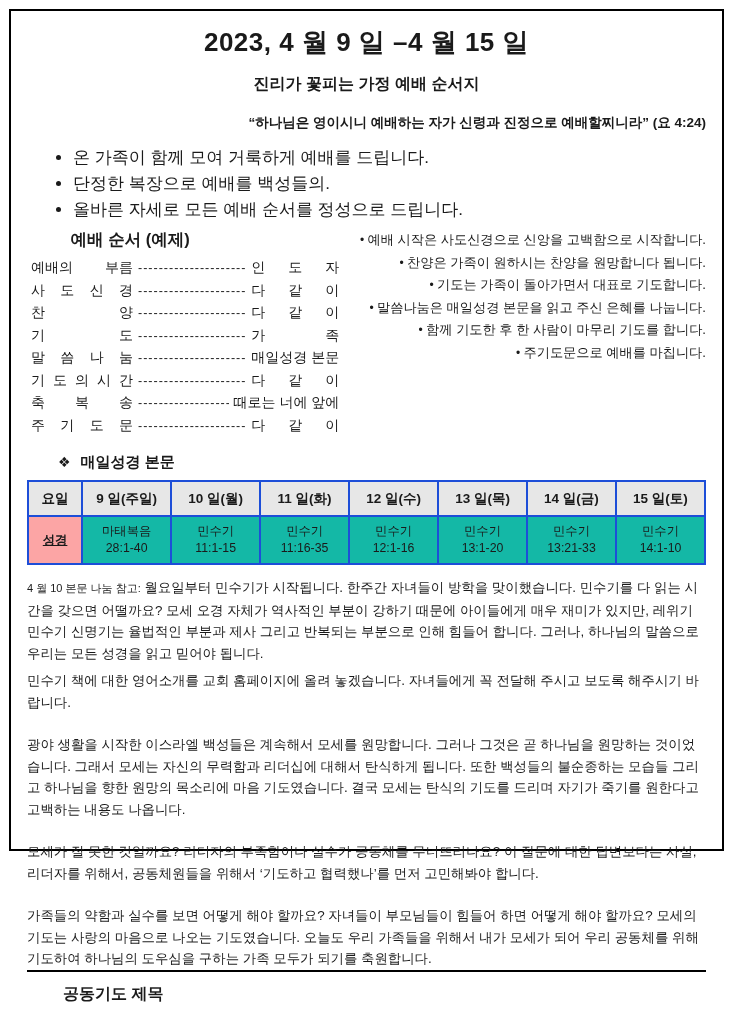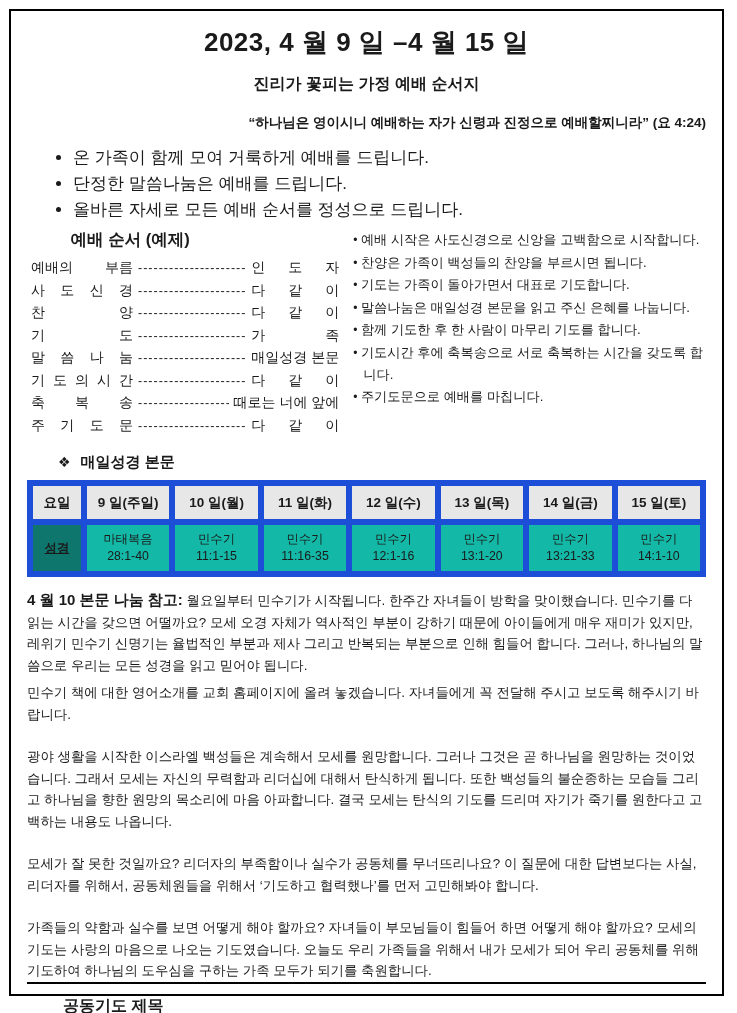--- a/index.html
+++ b/index.html
@@ -2,21 +2,21 @@
 <html><head>
 <meta charset="utf-8">
 <style>
   html,body{margin:0;padding:0;background:#fff;}
   body{
     width:737px;height:1013px;position:relative;
     font-family:"Liberation Sans","DejaVu Sans",sans-serif;
     color:#1a1a1a;-webkit-font-smoothing:antialiased;
   }
   .page{
-    position:absolute;left:9px;top:9px;width:715px;height:987px;
+    position:absolute;left:9px;top:9px;width:715px;height:842px;
     border:2px solid #000;box-sizing:border-box;
     padding:6px 16px 0 16px;
     display:flex;flex-direction:column;background:#fff;
   }
   
   .title{font-size:26px;font-weight:bold;text-align:center;margin:8px 0 0;letter-spacing:.5px;}
   .subtitle{font-size:16px;font-weight:bold;text-align:center;margin:14px 0 0;}
   .verse{font-size:13.5px;font-weight:bold;text-align:right;margin:19px 0 0;}
   ul.top-notes{margin:13px 0 0 28px;padding:0 0 0 18px;}
   ul.top-notes li{font-size:17px;line-height:26px;list-style:disc;}
@@ -24,59 +24,59 @@
   .columns{display:flex;margin-top:6px;}
   .col-left{width:46%;padding-left:4px;box-sizing:border-box;}
   .col-right{width:54%;padding-left:14px;box-sizing:border-box;}
   .col-heading{font-size:16.5px;font-weight:bold;text-align:center;margin-bottom:6px;}
   .col-left .col-heading{padding-right:110px;}
   .col-right .col-heading{padding-right:80px;}
   .order-line{display:flex;align-items:baseline;font-size:14px;line-height:21.5px;white-space:nowrap;}
   .o-name{flex:0 0 102px;text-align:justify;text-align-last:justify;}
   .o-dash{flex:1 1 auto;overflow:hidden;margin:0 5px;letter-spacing:1px;font-size:12.5px;color:#222;}
   .o-who{flex:0 0 auto;min-width:88px;text-align:justify;text-align-last:justify;}
-  .guide-line{font-size:13.2px;line-height:21.5px;padding-left:10px;text-indent:-10px;}
+  .guide-line{font-size:13.2px;line-height:21.5px;padding-left:10px;text-indent:-10px;text-align:right;}
   .guide-line.bullet::before{content:"• ";font-size:12px;}
   .guide-line.cont{padding-left:10px;text-indent:0;}
   
   .bible-heading{font-size:15px;font-weight:bold;margin:16px 0 8px 31px;}
   .bible-heading .diamond{margin-right:10px;font-size:14px;}
   table.bible{width:100%;border-collapse:collapse;table-layout:fixed;}
-  table.bible td{border:6px solid #1d4ed8;text-align:center;vertical-align:middle;padding:2px 0;}
+  table.bible td{border:2px solid #1d4ed8;text-align:center;vertical-align:middle;padding:2px 0;}
   table.bible col.c0{width:8%;}
   td.hd{background:#e7e7e7;font-weight:bold;font-size:13.5px;}
   tr.days td{background:#e7e7e7;font-weight:bold;font-size:13.5px;height:29px;}
   tr.texts td{font-size:12.3px;height:42px;background:#14b8a6;}
-  tr.texts td.hd{background:#0f766e;text-decoration:underline;}
+  tr.texts td.hd{background:#fca5a5;text-decoration:underline;}
   .cell-book{display:block;line-height:17px;}
   .cell-verse{display:block;line-height:17px;}
   
   .commentary{margin-top:12px;font-size:13.4px;line-height:21.5px;}
   .commentary p{margin:0;}
-  .commentary .lead{font-weight:bold;font-size:15px;}
+  .commentary .lead{font-weight:normal;font-size:11px;}
   .commentary .gap-s{margin-top:6px;}
   .commentary .gap-l{margin-top:21px;}
   
   .footer{margin-top:auto;border-top:2px solid #000;display:flex;padding:8px 0 10px 0;min-height:136px;box-sizing:border-box;}
   .footer-left{width:55%;padding-left:22px;box-sizing:border-box;}
   .prayer-heading{font-size:16px;font-weight:bold;margin:4px 0 2px 14px;}
   .footer-logo{width:45%;display:flex;align-items:center;justify-content:center;padding-bottom:28px;}
 </style>
 </head>
 <body>
 
 <div class="page">
 
   <h1 class="title">2023, 4 월 9 일 –4 월 15 일</h1>
   <h2 class="subtitle">진리가 꽃피는 가정 예배 순서지</h2>
   <div class="verse">“하나님은 영이시니 예배하는 자가 신령과 진정으로 예배할찌니라” (요 4:24)</div>
 
   <ul class="top-notes">
     <li>온 가족이 함께 모여 거룩하게 예배를 드립니다.</li>
-    <li>단정한 말씀나눔은 예배를 드립니다.</li>
+    <li>단정한 복장으로 예배를 백성들의.</li>
     <li>올바른 자세로 모든 예배 순서를 정성으로 드립니다.</li>
   </ul>
 
   <div class="columns">
     <div class="col-left">
       <div class="col-heading">예배 순서 (예제)</div>
       <div class="order-line">
           <span class="o-name">예배의 부름</span>
           <span class="o-dash">--------------------------------------------------------------------------------</span>
           <span class="o-who">인 도 자</span>
@@ -112,25 +112,24 @@
           <span class="o-who">때로는 너에 앞에</span>
         </div>
       <div class="order-line">
           <span class="o-name">주 기 도 문</span>
           <span class="o-dash">--------------------------------------------------------------------------------</span>
           <span class="o-who">다 같 이</span>
         </div>
     </div>
     <div class="col-right">
       <div class="guide-line bullet">예배 시작은 사도신경으로 신앙을 고백함으로 시작합니다.</div>
-      <div class="guide-line bullet">찬양은 가족이 백성들의 찬양을 부르시면 됩니다.</div>
+      <div class="guide-line bullet">찬양은 가족이 원하시는 찬양을 원망합니다 됩니다.</div>
       <div class="guide-line bullet">기도는 가족이 돌아가면서 대표로 기도합니다.</div>
       <div class="guide-line bullet">말씀나눔은 매일성경 본문을 읽고 주신 은혜를 나눕니다.</div>
       <div class="guide-line bullet">함께 기도한 후 한 사람이 마무리 기도를 합니다.</div>
-      <div class="guide-line bullet">기도시간 후에 축복송으로 서로 축복하는 시간을 갖도록 합니다.</div>
       <div class="guide-line bullet">주기도문으로 예배를 마칩니다.</div>
     </div>
   </div>
 
   <div class="bible-heading">
     <span class="diamond">❖</span><span>매일성경 본문</span>
   </div>
 
   <table class="bible">
     <colgroup>
@@ -177,21 +176,21 @@
             <span class="cell-book">민수기</span>
             <span class="cell-verse">14:1-10</span>
           </td>
     </tr>
   </tbody>
     </table>
 
   <div class="commentary">
     <p><span class="lead">4 월 10 본문 나눔 참고:</span> <span>월요일부터 민수기가 시작됩니다. 한주간 자녀들이 방학을 맞이했습니다. 민수기를 다 읽는 시간을 갖으면 어떨까요? 모세 오경 자체가 역사적인 부분이 강하기 때문에 아이들에게 매우 재미가 있지만, 레위기 민수기 신명기는 율법적인 부분과 제사 그리고 반복되는 부분으로 인해 힘들어 합니다. 그러나, 하나님의 말씀으로 우리는 모든 성경을 읽고 믿어야 됩니다.</span></p>
     <p class="gap-s">민수기 책에 대한 영어소개를 교회 홈페이지에 올려 놓겠습니다. 자녀들에게 꼭 전달해 주시고 보도록 해주시기 바랍니다.</p>
-    <p class="gap-l">광야 생활을 시작한 이스라엘 백성들은 계속해서 모세를 원망합니다. 그러나 그것은 곧 하나님을 원망하는 것이었습니다. 그래서 모세는 자신의 무력함과 리더십에 대해서 탄식하게 됩니다. 또한 백성들의 불순종하는 모습들 그리고 하나님을 향한 원망의 목소리에 마음 아파합니다. 결국 모세는 탄식의 기도를 드리며 자기가 죽기를 원한다고 고백하는 내용도 나옵니다.</p>
+    <p class="gap-l">광야 생활을 시작한 이스라엘 백성들은 계속해서 모세를 원망합니다. 그러나 그것은 곧 하나님을 원망하는 것이었습니다. 그래서 모세는 자신의 무력함과 리더십에 대해서 탄식하게 됩니다. 또한 백성들의 불순종하는 모습들 그리고 하나님을 향한 원망의 목소리에 마음 기도였습니다. 결국 모세는 탄식의 기도를 드리며 자기가 죽기를 원한다고 고백하는 내용도 나옵니다.</p>
     <p class="gap-l">모세가 잘 못한 것일까요? 리더자의 부족함이나 실수가 공동체를 무너뜨리나요? 이 질문에 대한 답변보다는 사실, 리더자를 위해서, 공동체원들을 위해서 ‘기도하고 협력했나’를 먼저 고민해봐야 합니다.</p>
     <p class="gap-l">가족들의 약함과 실수를 보면 어떻게 해야 할까요? 자녀들이 부모님들이 힘들어 하면 어떻게 해야 할까요? 모세의 기도는 사랑의 마음으로 나오는 기도였습니다. 오늘도 우리 가족들을 위해서 내가 모세가 되어 우리 공동체를 위해 기도하여 하나님의 도우심을 구하는 가족 모두가 되기를 축원합니다.</p>
   </div>
 
   <div class="footer">
     <div class="footer-left">
       <div class="prayer-heading">공동기도 제목</div>
 
     </div>
     <div class="footer-logo">

